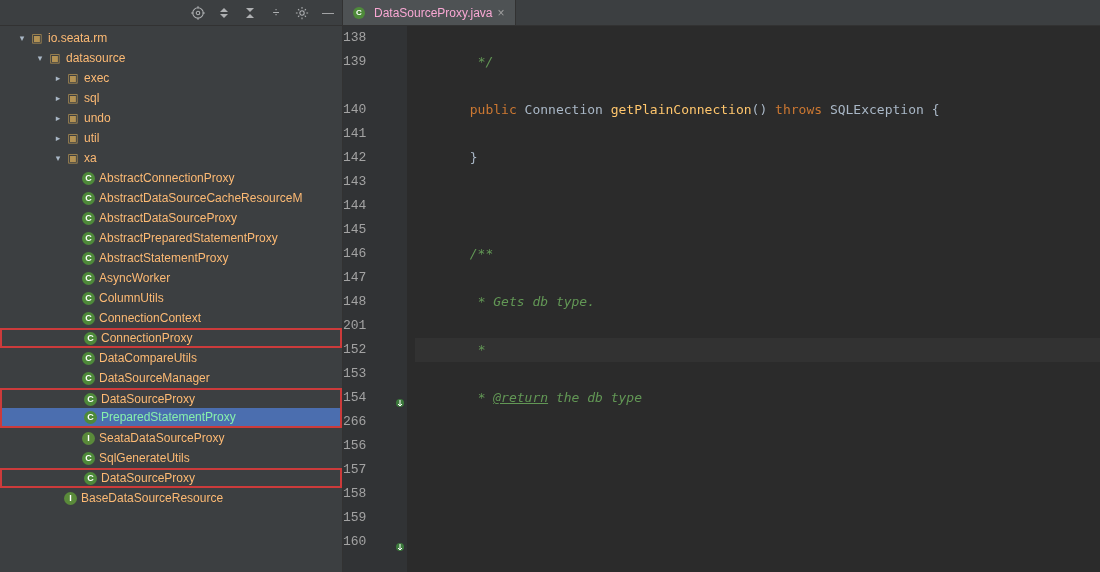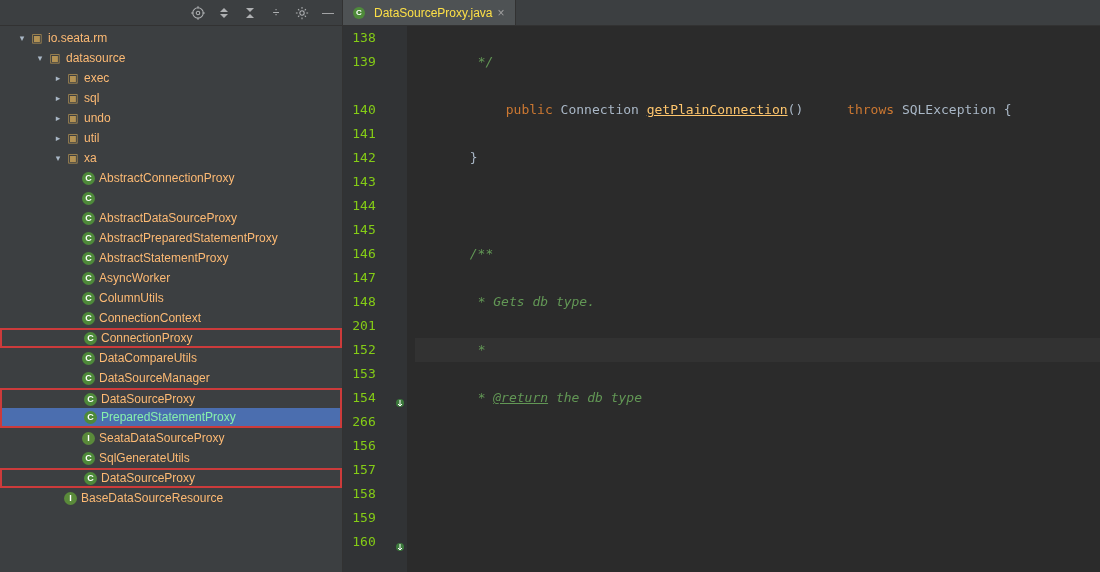--- a/index.html
+++ b/index.html
@@ -104,58 +104,59 @@
 .tab {
   display: flex;
   align-items: center;
   height: 100%;
   padding: 0 10px;
   gap: 5px;
   background: #4e5254;
   border-right: 1px solid #323232;
   cursor: pointer;
 }
-.tab-name { color: #fde047; font-size: 12px; }
+.tab-name { color: #f9a8d4; font-size: 12px; }
 .tab-close { color: #a0a0a0; font-size: 12px; cursor: pointer; }
 .editor {
   flex: 1;
   display: flex;
   font-family: 'Consolas', 'Monaco', monospace;
   font-size: 13px;
   overflow: hidden;
 }
 .gutter {
   width: 52px;
   background: #313335;
-  text-align: center;
+  text-align: left;
   padding-right: 10px;
-  color: #84cc16;
+  color: #a3a3a3;
   line-height: 24px;
+  font-family: Liberation Mono, monospace;
 }
 .gutter-mark {
   width: 12px;
   background: #313335;
   line-height: 24px;
   position: relative;
 }
 .gmeta { height: 24px; position: relative; }
 .gmark { position: absolute; left: 0; top: 6px; width: 10px; height: 10px; }
 .code {
   flex: 1;
   background: #2b2b2b;
   line-height: 24px;
   padding-left: 8px;
   white-space: pre;
 }
 .codeline { height: 24px; }
 .codeline.current { background: #323232; }
-.kw { color: #cc7832; margin-left: 36px; }
+.kw { color: #cc7832; }
 .tagc { color: #629755; font-style: italic; text-decoration: underline; }
 .tagct { color: #629755; font-style: italic; }
-.fn { color: #ffc66d; text-decoration: underline; }
+.fn { color: #ffc66d; }
 .txt { color: #a9b7c6; }
 .usages { color: #787878; font-size: 11px; padding-left: 0; }
 </style>
 </head>
 <body>
 
 <div class="sidebar">
   <div class="toolbar">
     <span class="toolbar-icon">
         <svg width="14" height="14" viewBox="0 0 16 16">
@@ -224,20 +225,21 @@
       </div>
 
     <div class="tree-row" style="padding-left:68px">
         <span class="arrow empty"></span>
         <span class="node-icon class-icon c">C</span>
         <span class="tree-label">AbstractConnectionProxy</span>
       </div>
     <div class="tree-row" style="padding-left:68px">
         <span class="arrow empty"></span>
         <span class="node-icon class-icon c">C</span>
+        <span class="tree-label">AbstractDataSourceCacheResourceM</span>
       </div>
     <div class="tree-row" style="padding-left:68px">
         <span class="arrow empty"></span>
         <span class="node-icon class-icon c">C</span>
         <span class="tree-label">AbstractDataSourceProxy</span>
       </div>
     <div class="tree-row" style="padding-left:68px">
         <span class="arrow empty"></span>
         <span class="node-icon class-icon c">C</span>
         <span class="tree-label">AbstractPreparedStatementProxy</span>

